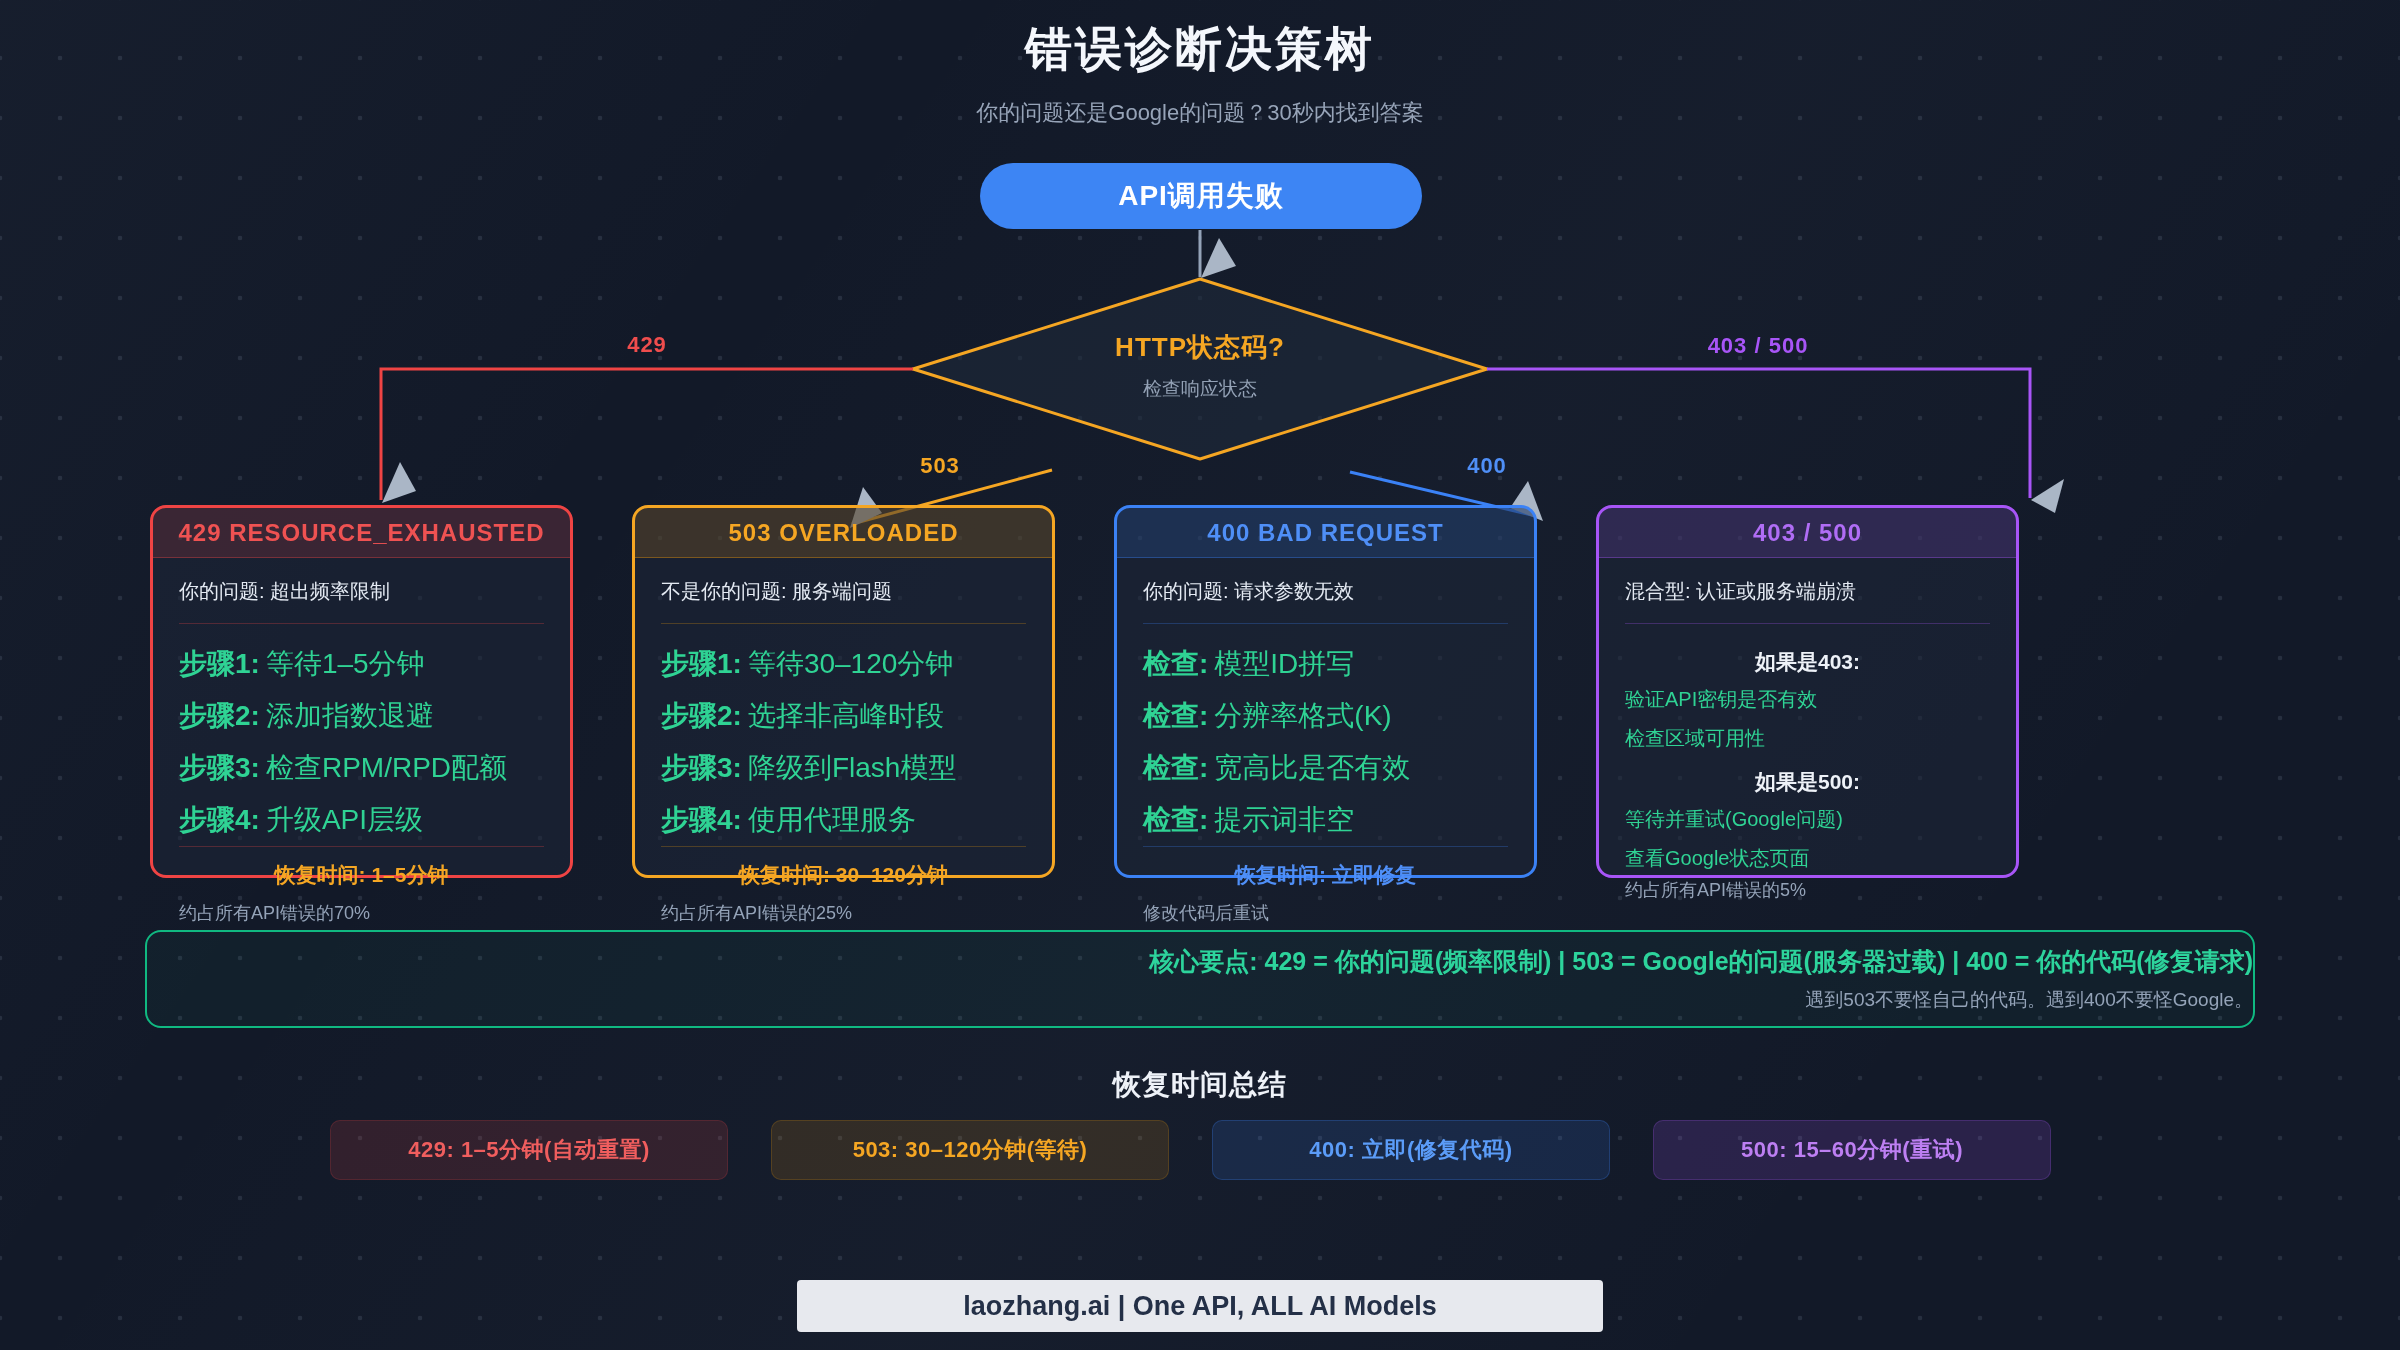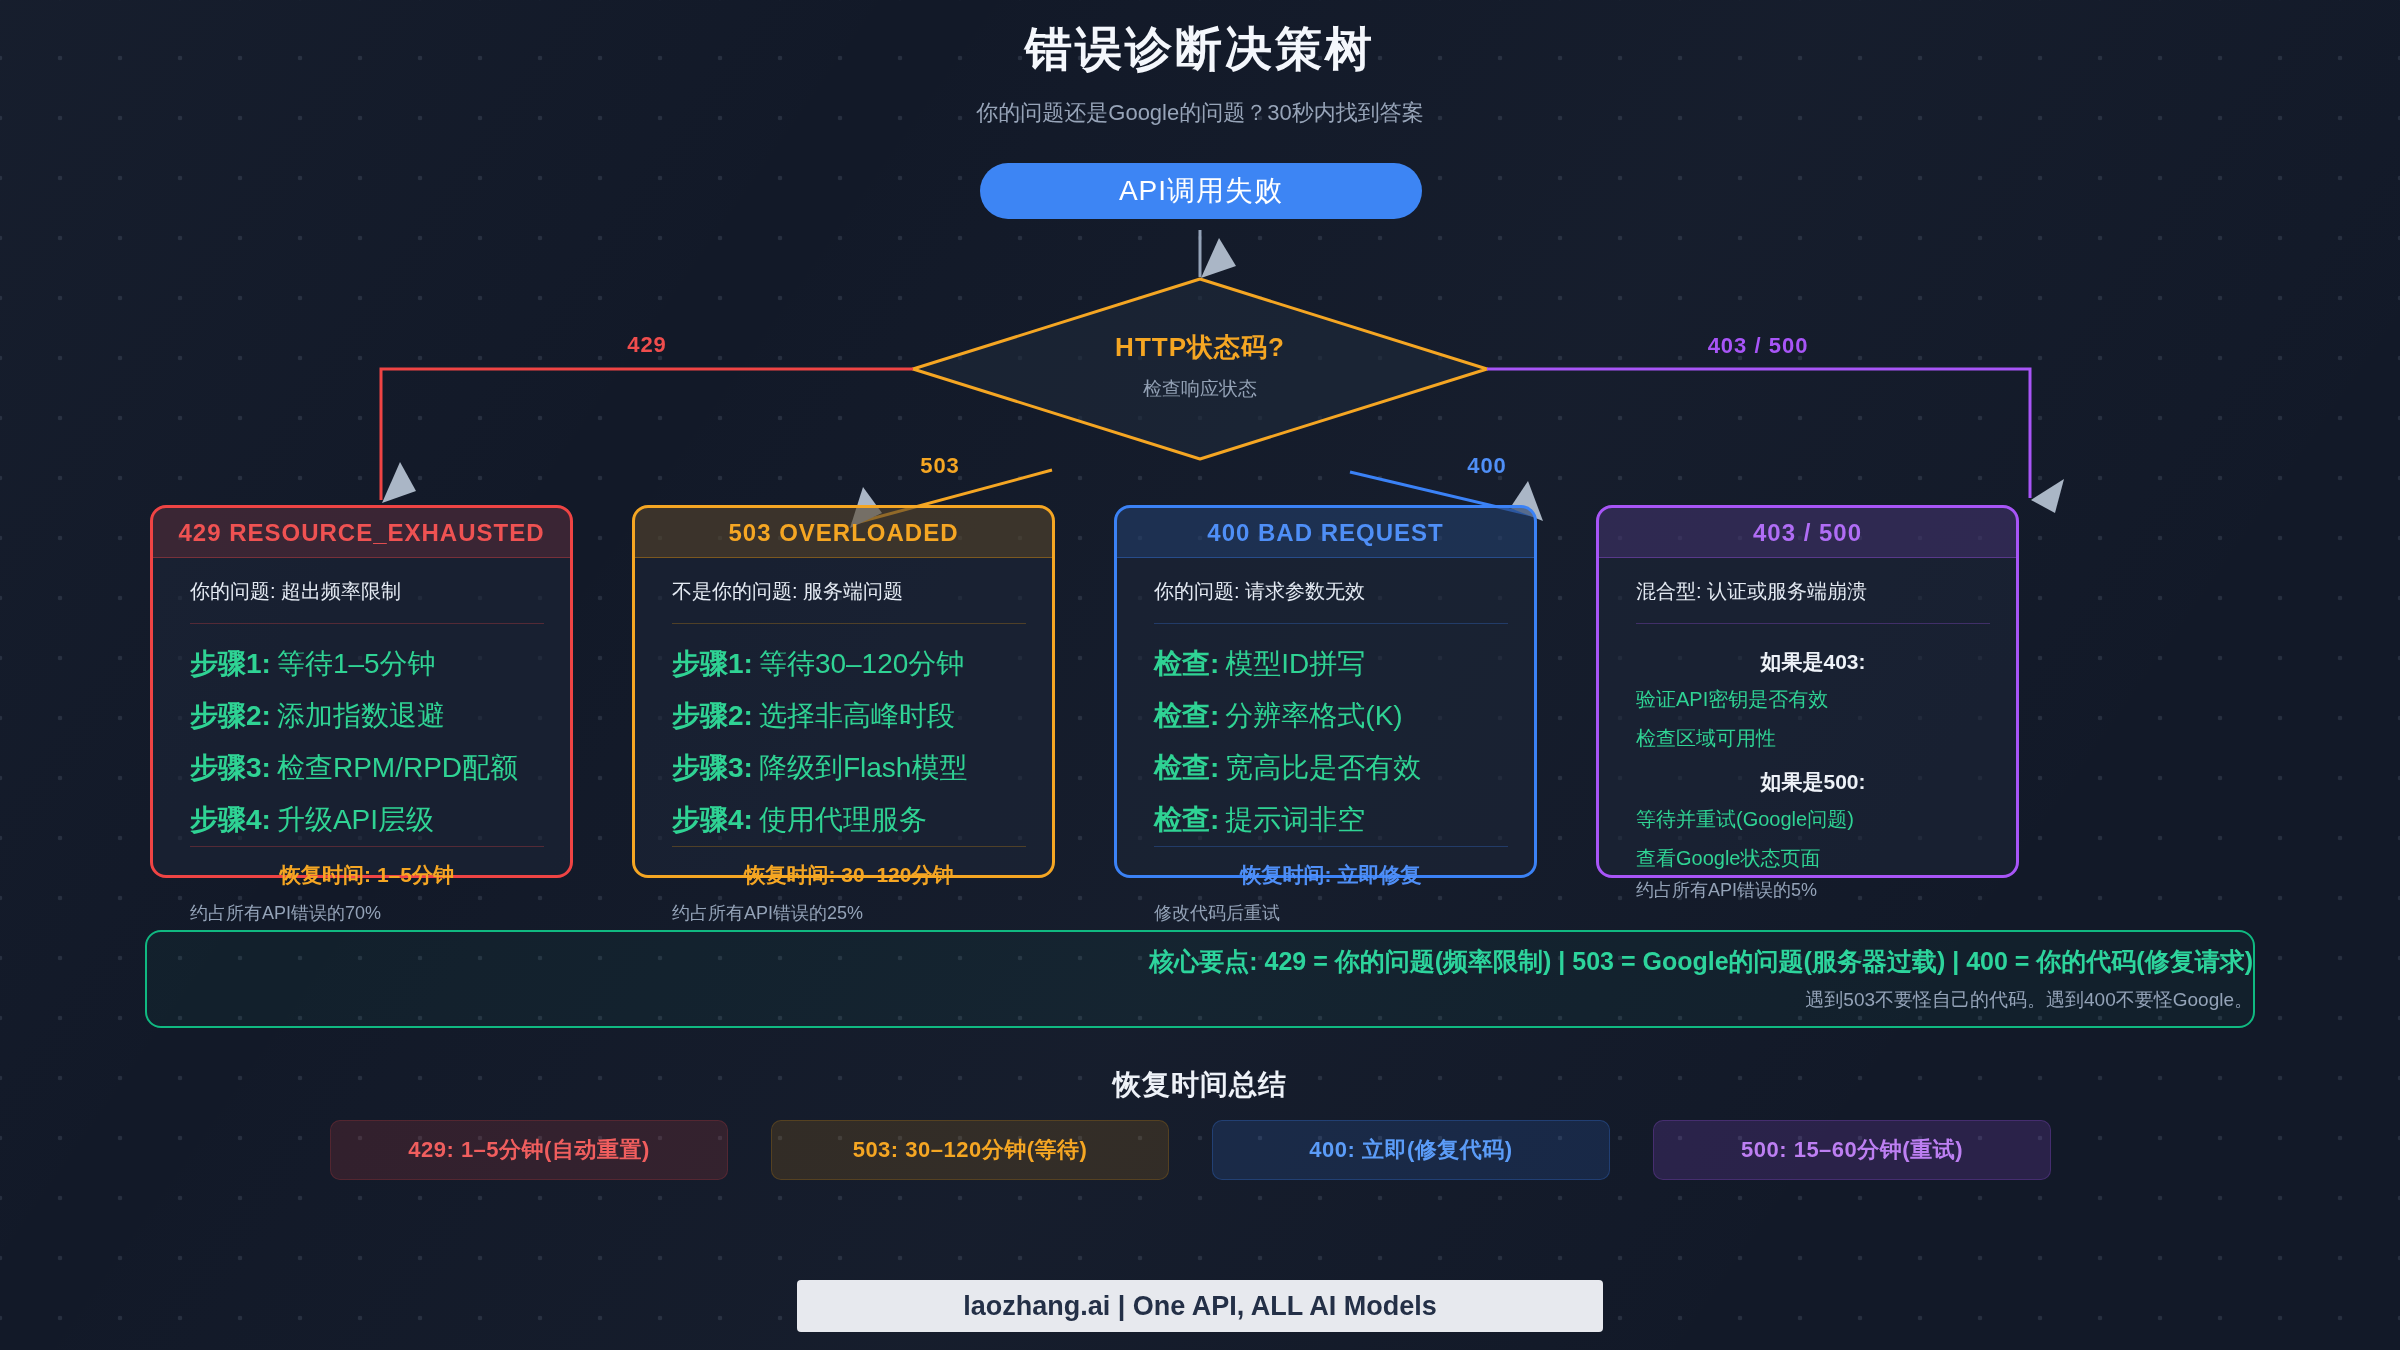--- a/index.html
+++ b/index.html
@@ -14,39 +14,39 @@
     background-position:0 0, 30px 28px;
     overflow:hidden;
   }
   .canvas{position:relative;width:2400px;height:1350px;}
   .abs{position:absolute;}
   svg.connectors{position:absolute;left:0;top:0;width:2400px;height:1350px;}
 
   .title{top:18px;left:0;width:100%;text-align:center;font-size:47px;font-weight:700;color:#f4f7fc;letter-spacing:3px;}
   .subtitle{top:98px;left:0;width:100%;text-align:center;font-size:22px;color:#97a4b8;}
 
-  .start-pill{left:980px;top:163px;width:442px;height:56px;border-radius:34px;
+  .start-pill{left:980px;top:163px;width:442px;height:66px;border-radius:34px;
     background:#3d85f4;display:flex;align-items:center;justify-content:center;
-    color:#ffffff;font-size:28px;font-weight:400;letter-spacing:1px;}
+    color:#ffffff;font-size:28px;font-weight:700;letter-spacing:1px;}
 
   .diamond-label{left:1000px;top:330px;width:400px;text-align:center;}
   .diamond-q{font-size:26px;font-weight:700;color:#f5a623;letter-spacing:1px;}
   .diamond-sub{margin-top:11px;font-size:19px;color:#93a1b5;}
 
   .edge-label{position:absolute;transform:translate(-50%,-50%);font-weight:700;font-size:22px;letter-spacing:1px;}
   .el-429{left:647px;top:345px;color:#ef4d4d;}
   .el-503{left:940px;top:466px;color:#f5a623;}
   .el-400{left:1487px;top:466px;color:#4f8ff7;}
   .el-403{left:1758px;top:346px;color:#a855f7;}
 
   .card{top:505px;width:423px;height:373px;border-radius:16px;border:3px solid #888;
     background:rgba(29,38,56,0.55);box-sizing:border-box;display:flex;flex-direction:column;}
   .card-header{height:49px;border-radius:12px 12px 0 0;display:flex;align-items:center;justify-content:center;
     font-size:24px;font-weight:700;letter-spacing:1px;flex:0 0 auto;}
-  .card-body{padding:0 26px 18px 37px;flex:1;display:flex;flex-direction:column;}
+  .card-body{padding:0 26px 18px 26px;flex:1;display:flex;flex-direction:column;}
   .card-sub{margin-top:20px;font-size:20px;color:#e4eaf3;}
   .divider{height:1px;margin:18px 0 14px 0;background:rgba(148,163,184,0.22);flex:0 0 auto;}
   .divider.bottom{margin-top:auto;margin-bottom:14px;}
   .step{margin:7px 0;font-size:28px;color:#2fd394;}
   .step .pfx{font-weight:700;margin-right:6px;}
   .recovery{text-align:center;font-weight:700;font-size:21px;}
   .note{text-align:left;font-size:18px;color:#94a3b8;margin-top:12px;}
   .note.bottom{margin-top:auto;}
 
   .c429{left:150px;border-color:#ef4444;}

